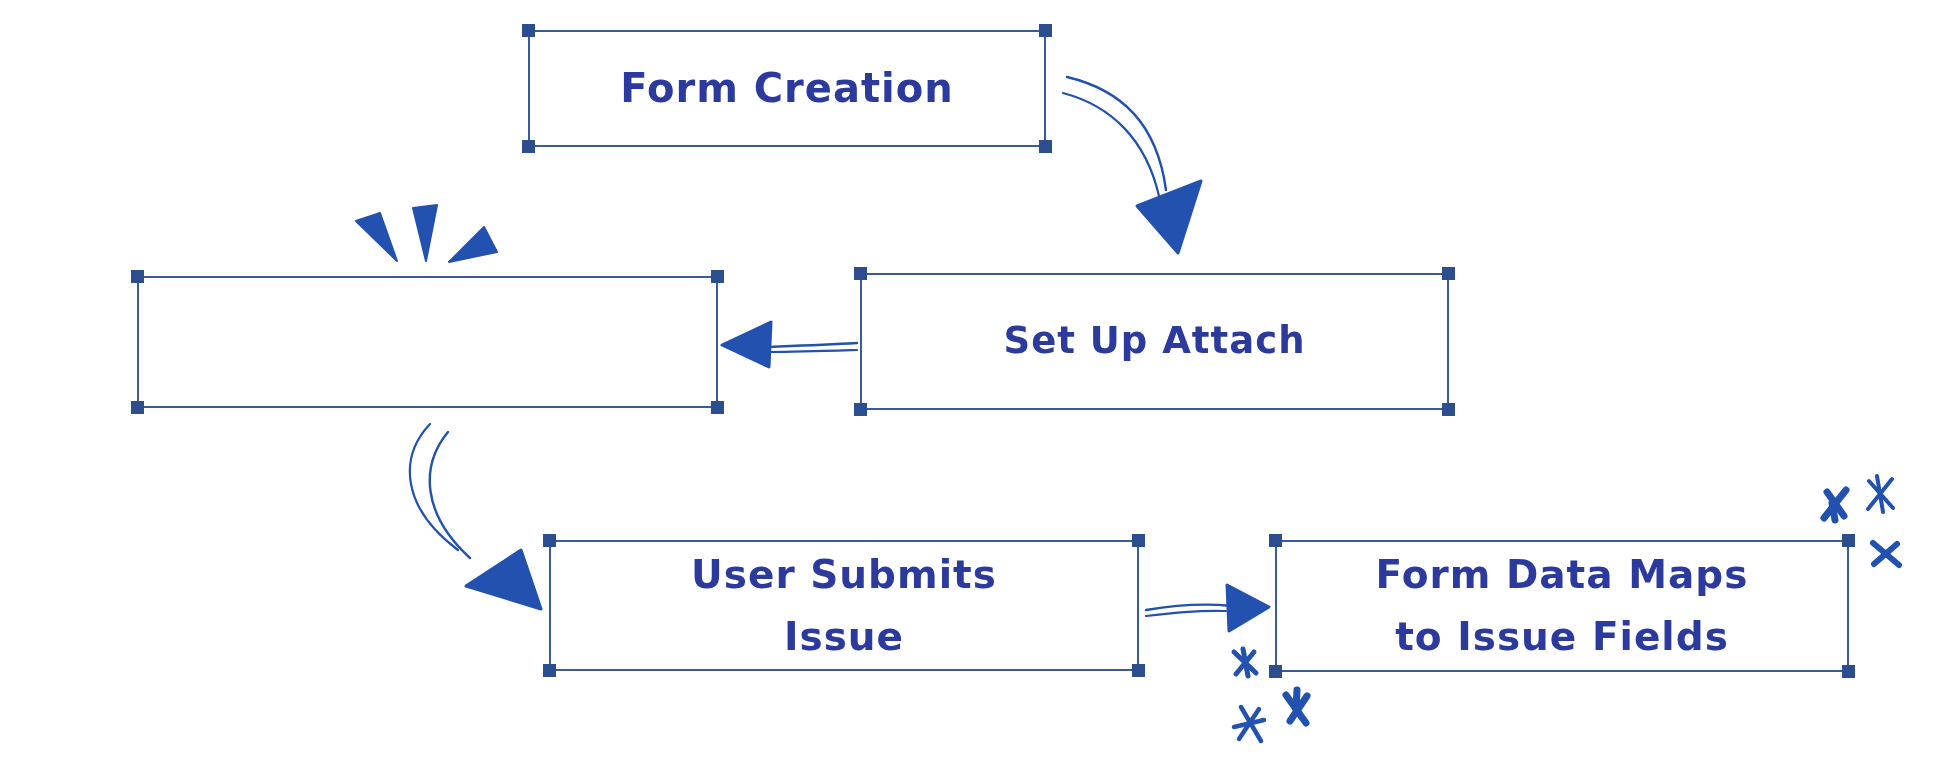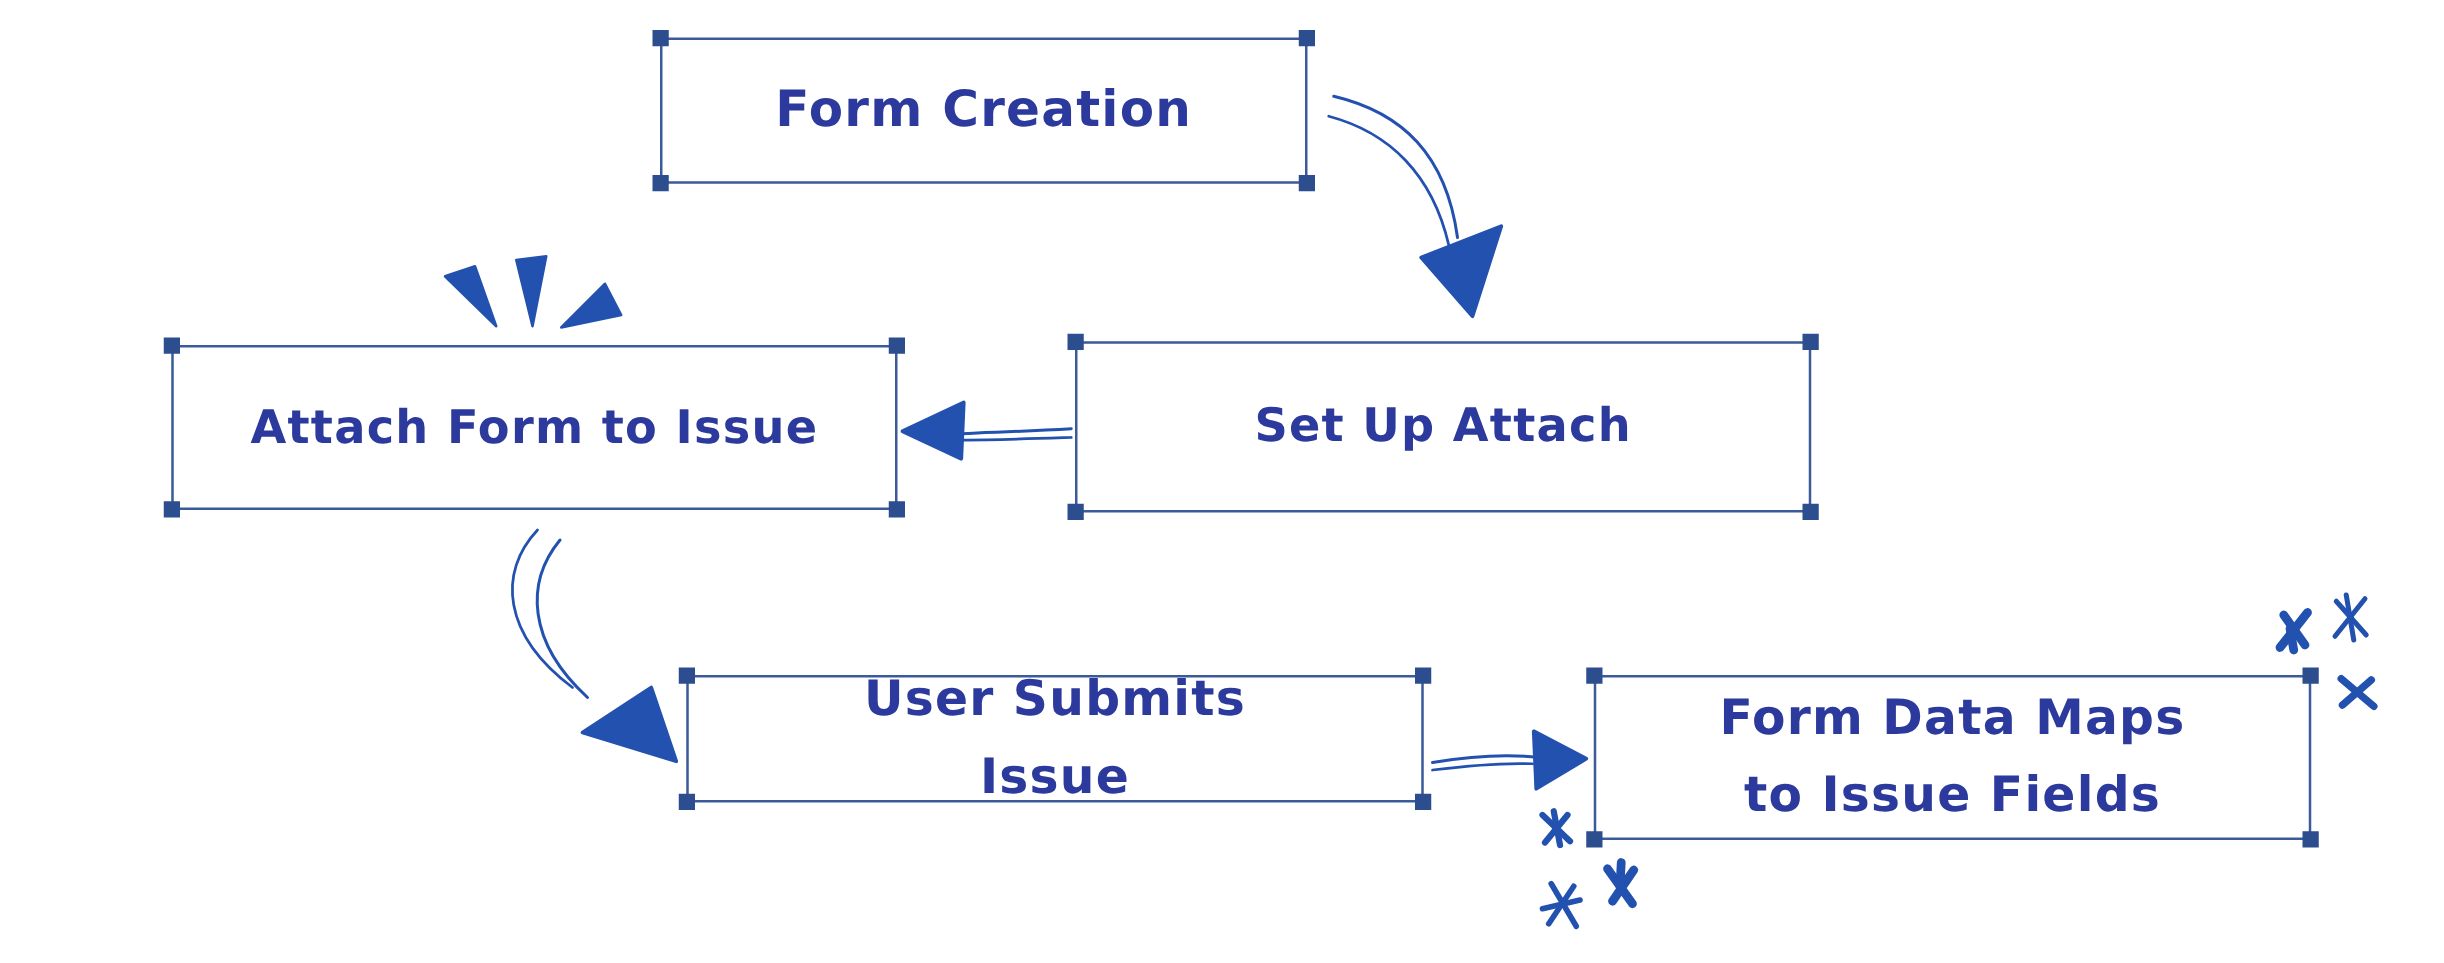--- a/index.html
+++ b/index.html
@@ -130,24 +130,23 @@
     <span class="handle sw"></span>
     <span class="handle se"></span>
     <span class="line">Set Up Attach</span>
   </div>
 
   <div class="node" style="left:137px;top:276px;width:581px;height:132px;font-size:37px;">
     <span class="handle nw"></span>
     <span class="handle ne"></span>
     <span class="handle sw"></span>
     <span class="handle se"></span>
-    <span class="line">Attach Form to Issue</span>
   </div>
 
-  <div class="node" style="left:549px;top:540px;width:590px;height:102px;font-size:39px;">
+  <div class="node" style="left:549px;top:540px;width:590px;height:131px;font-size:39px;">
     <span class="handle nw"></span>
     <span class="handle ne"></span>
     <span class="handle sw"></span>
     <span class="handle se"></span>
     <span class="line">User Submits</span>
     <span class="line">Issue</span>
   </div>
 
   <div class="node" style="left:1275px;top:540px;width:574px;height:132px;font-size:39px;">
     <span class="handle nw"></span>

